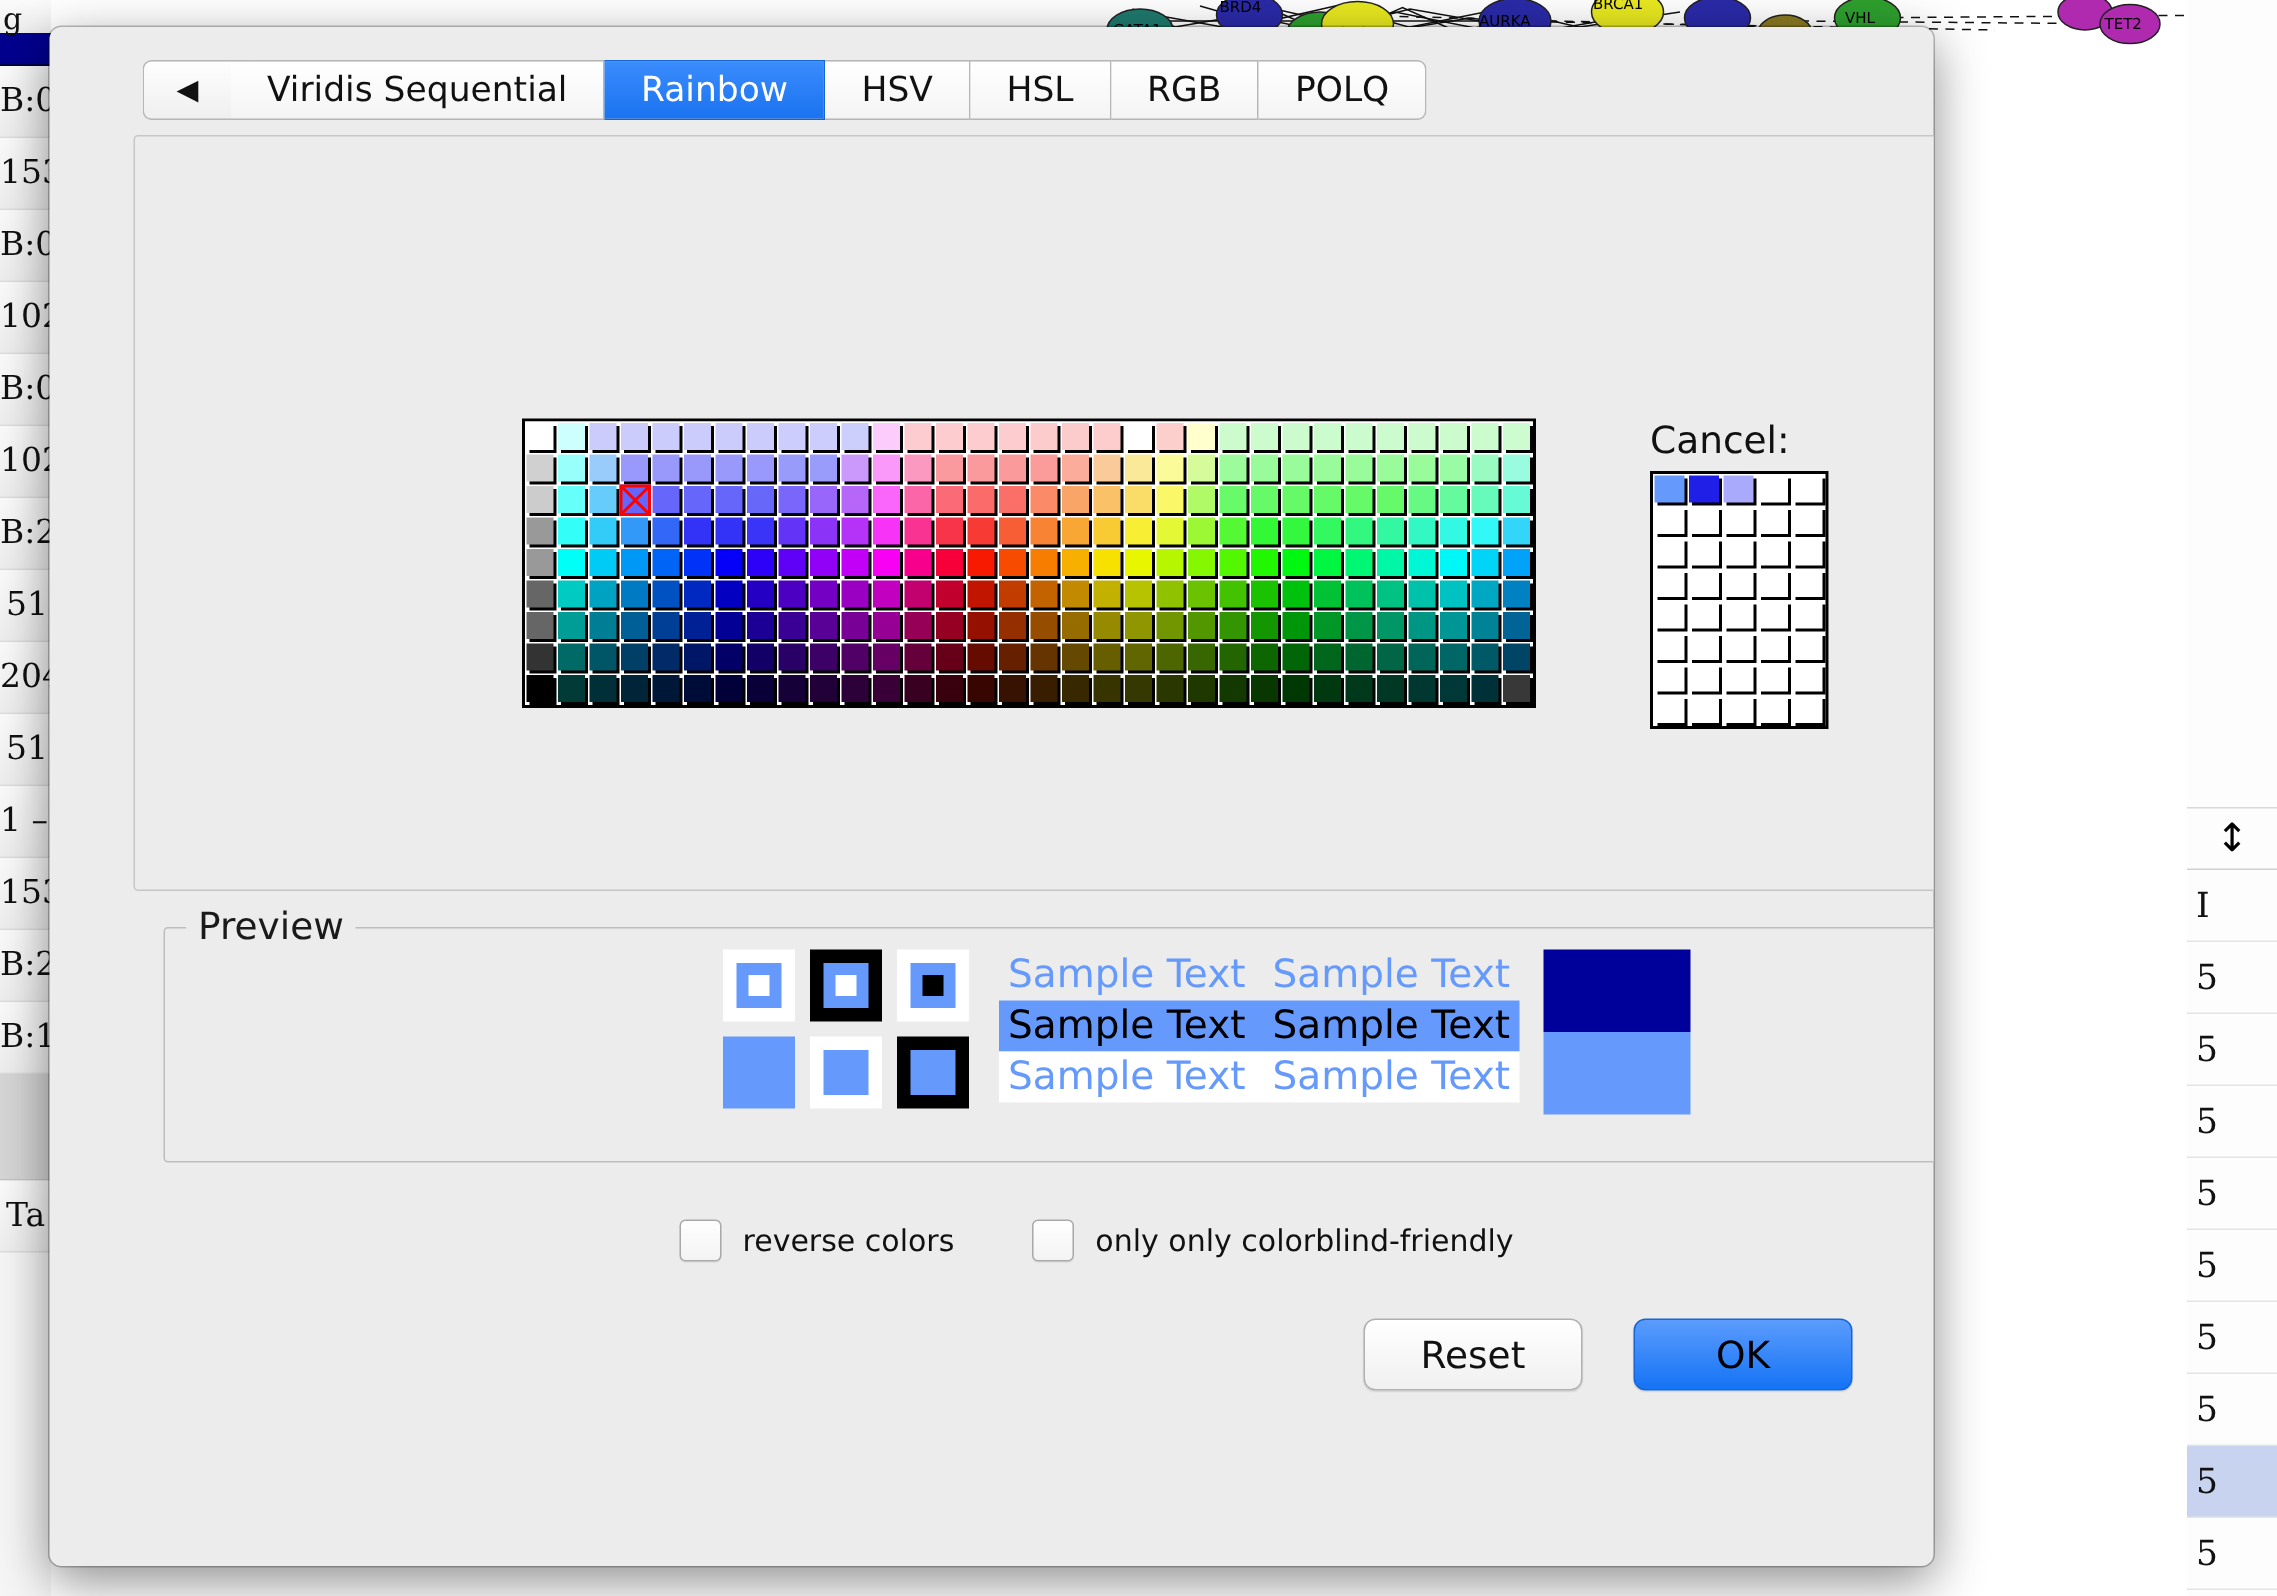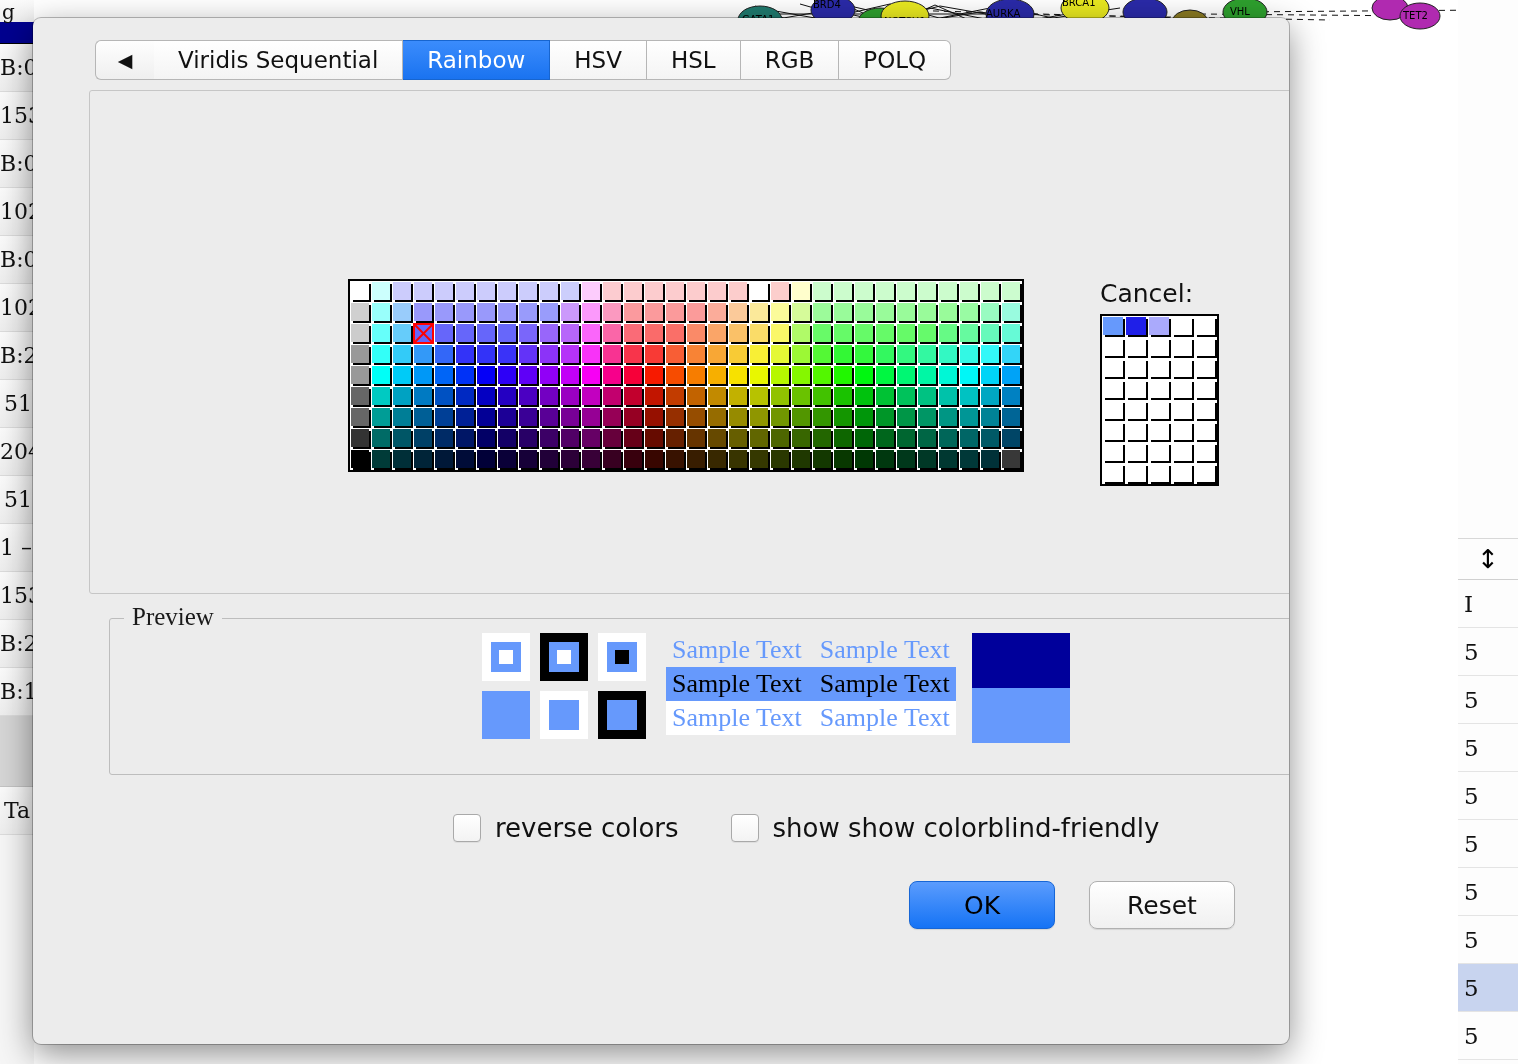--- a/index.html
+++ b/index.html
@@ -81,39 +81,39 @@
   .recent{position:absolute;left:1010px;top:14px;}
   .recent-label{font-size:25px;color:#111;margin-bottom:6px;}
   .recent-grid{display:grid;grid-template-columns:repeat(5,23px);grid-auto-rows:21px;
                border:2px solid #000;background:#fff;width:max-content;}
   .rcell{width:23px;height:21px;box-sizing:border-box;}
   .rcell i{display:block;width:20px;height:18px;box-shadow:2px 2px 0 0 #000;margin:1px 0 0 1px;}
 
   
   .preview-box{
     margin:24px 0 0 76px;width:1362px;height:155px;
-    border:1px solid #bdbdbd;border-radius:3px;position:relative;background:#ececec;font-family:Liberation Serif, serif;
+    border:1px solid #bdbdbd;border-radius:3px;position:relative;background:#ececec;
   }
   .preview-legend{
     position:absolute;left:14px;top:-16px;background:#ececec;padding:0 8px;
     font-size:25px;color:#1a1a1a;
   }
   .preview-inner{position:absolute;left:372px;top:14px;display:flex;align-items:flex-start;gap:0;}
   .sw-col{display:flex;flex-direction:column;gap:10px;margin-right:10px;}
   .sw{width:48px;height:48px;display:flex;align-items:center;justify-content:center;}
   .sw2{width:30px;height:30px;display:flex;align-items:center;justify-content:center;}
   .sw3{width:14px;height:14px;}
   .sampletexts{margin-left:10px;}
   .strow{display:flex;gap:18px;padding:2px 6px;font-size:26px;white-space:nowrap;}
   .bigsw{margin-left:16px;width:98px;height:110px;display:flex;flex-direction:column;}
   .bigsw div{flex:1;}
 
   
   .checks{margin:38px 0 0 420px;display:flex;align-items:center;gap:52px;}
-  .chk{display:flex;align-items:center;gap:14px;font-size:26px;color:#111;}
+  .chk{display:flex;align-items:center;gap:14px;font-size:20px;color:#111;}
   .box{width:26px;height:26px;border:1px solid #a9a9a9;border-radius:4px;
        background:linear-gradient(#ffffff,#f3f3f3);box-shadow:0 1px 0 rgba(0,0,0,.06);}
 
   
   .buttons{margin:38px 54px 0 0;display:flex;justify-content:flex-end;gap:34px;}
   .btn{
     min-width:144px;height:46px;border-radius:8px;border:1px solid #b0b0b0;
     background:linear-gradient(#ffffff,#f0f0f0);font-size:25px;color:#111;
     display:flex;align-items:center;justify-content:center;
     box-shadow:0 1px 1px rgba(0,0,0,.10);
@@ -1290,23 +1290,23 @@
       </div>
     </div>
 
     <div class="checks">
       <label class="chk">
         <span class="box"></span>
         <span>reverse colors</span>
       </label>
       <label class="chk">
         <span class="box"></span>
-        <span>show show colorblind-friendly</span>
+        <span>only only colorblind-friendly</span>
       </label>
     </div>
 
     <div class="buttons">
+      <div class="btn">Reset</div>
       <div class="btn primary">OK</div>
-      <div class="btn">Reset</div>
     </div>
 
   </div>
 </div>
 
 </body></html>

